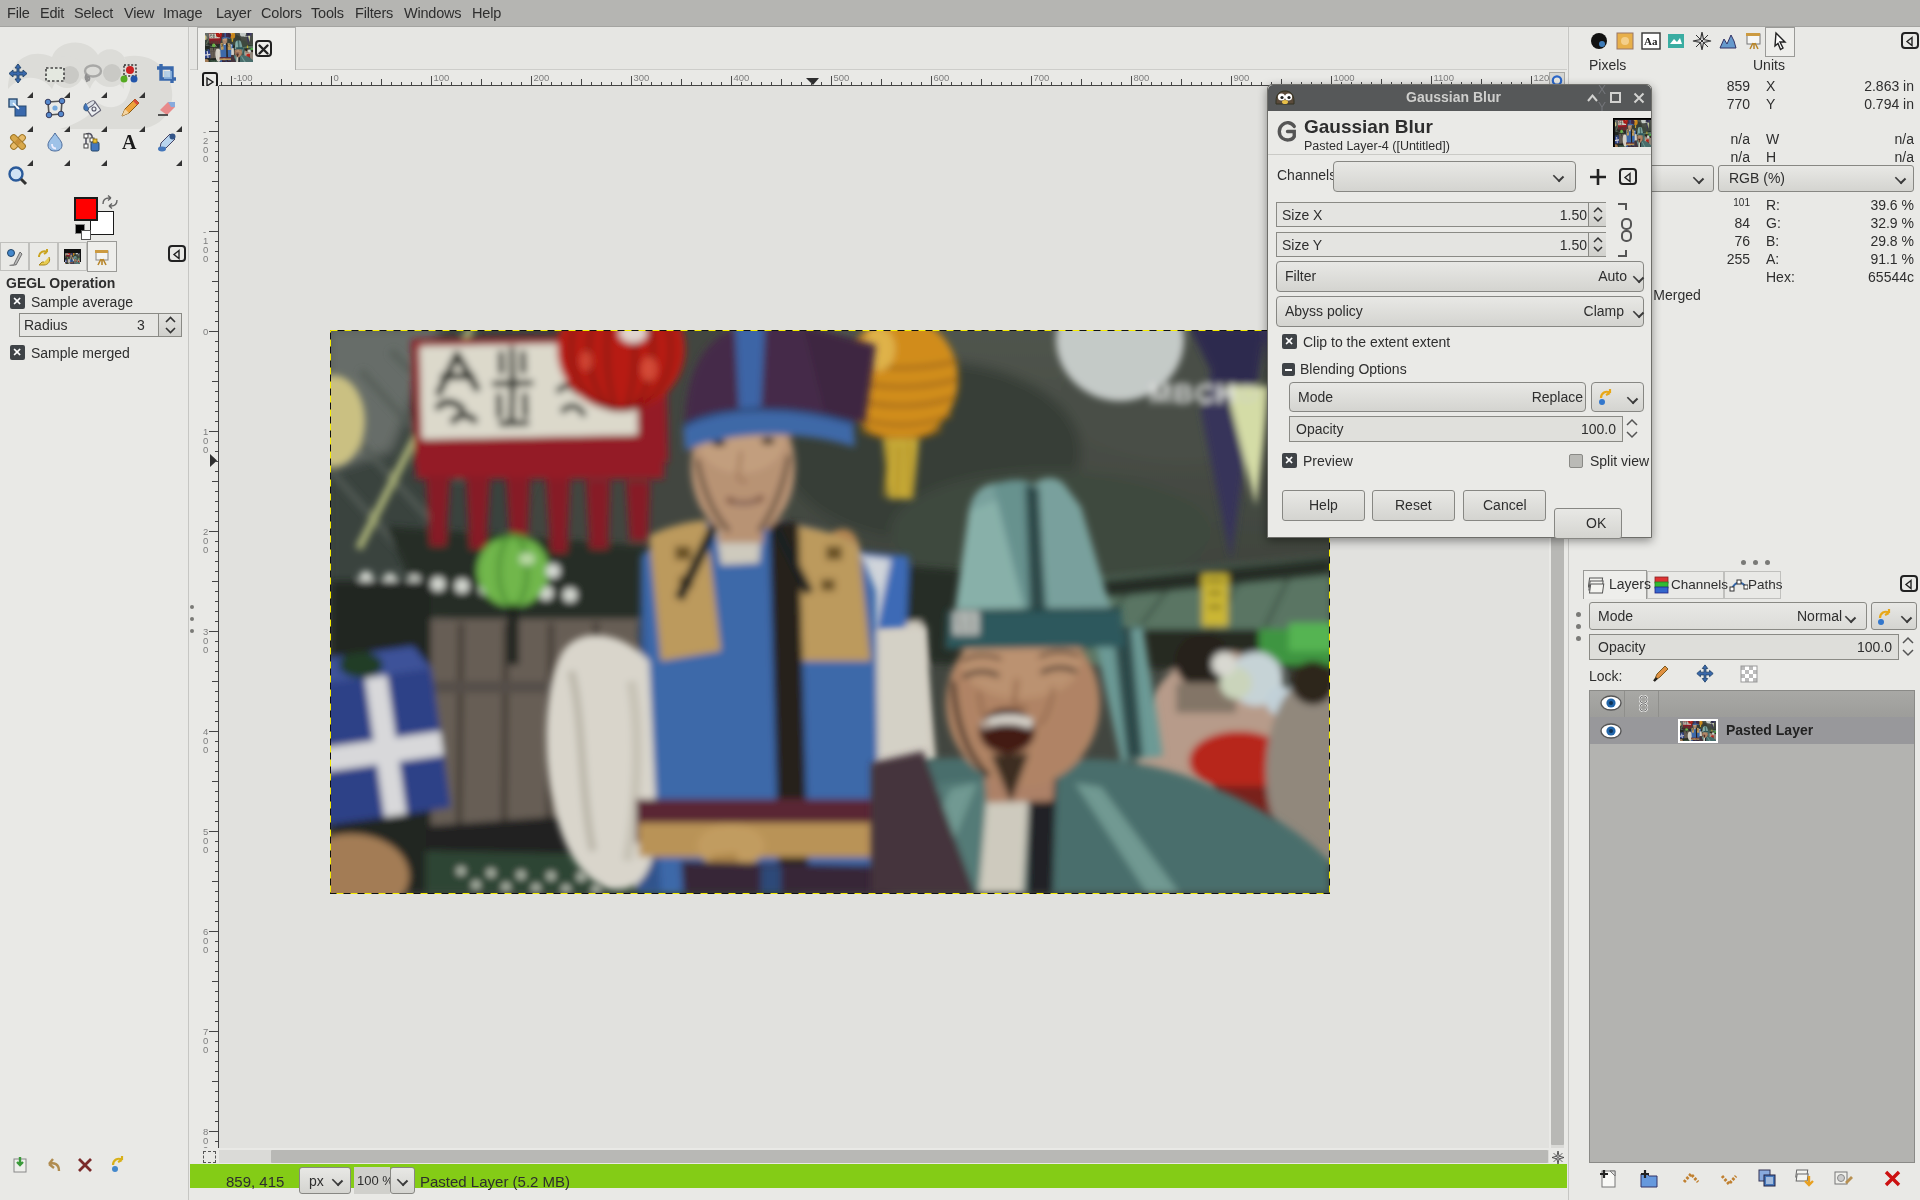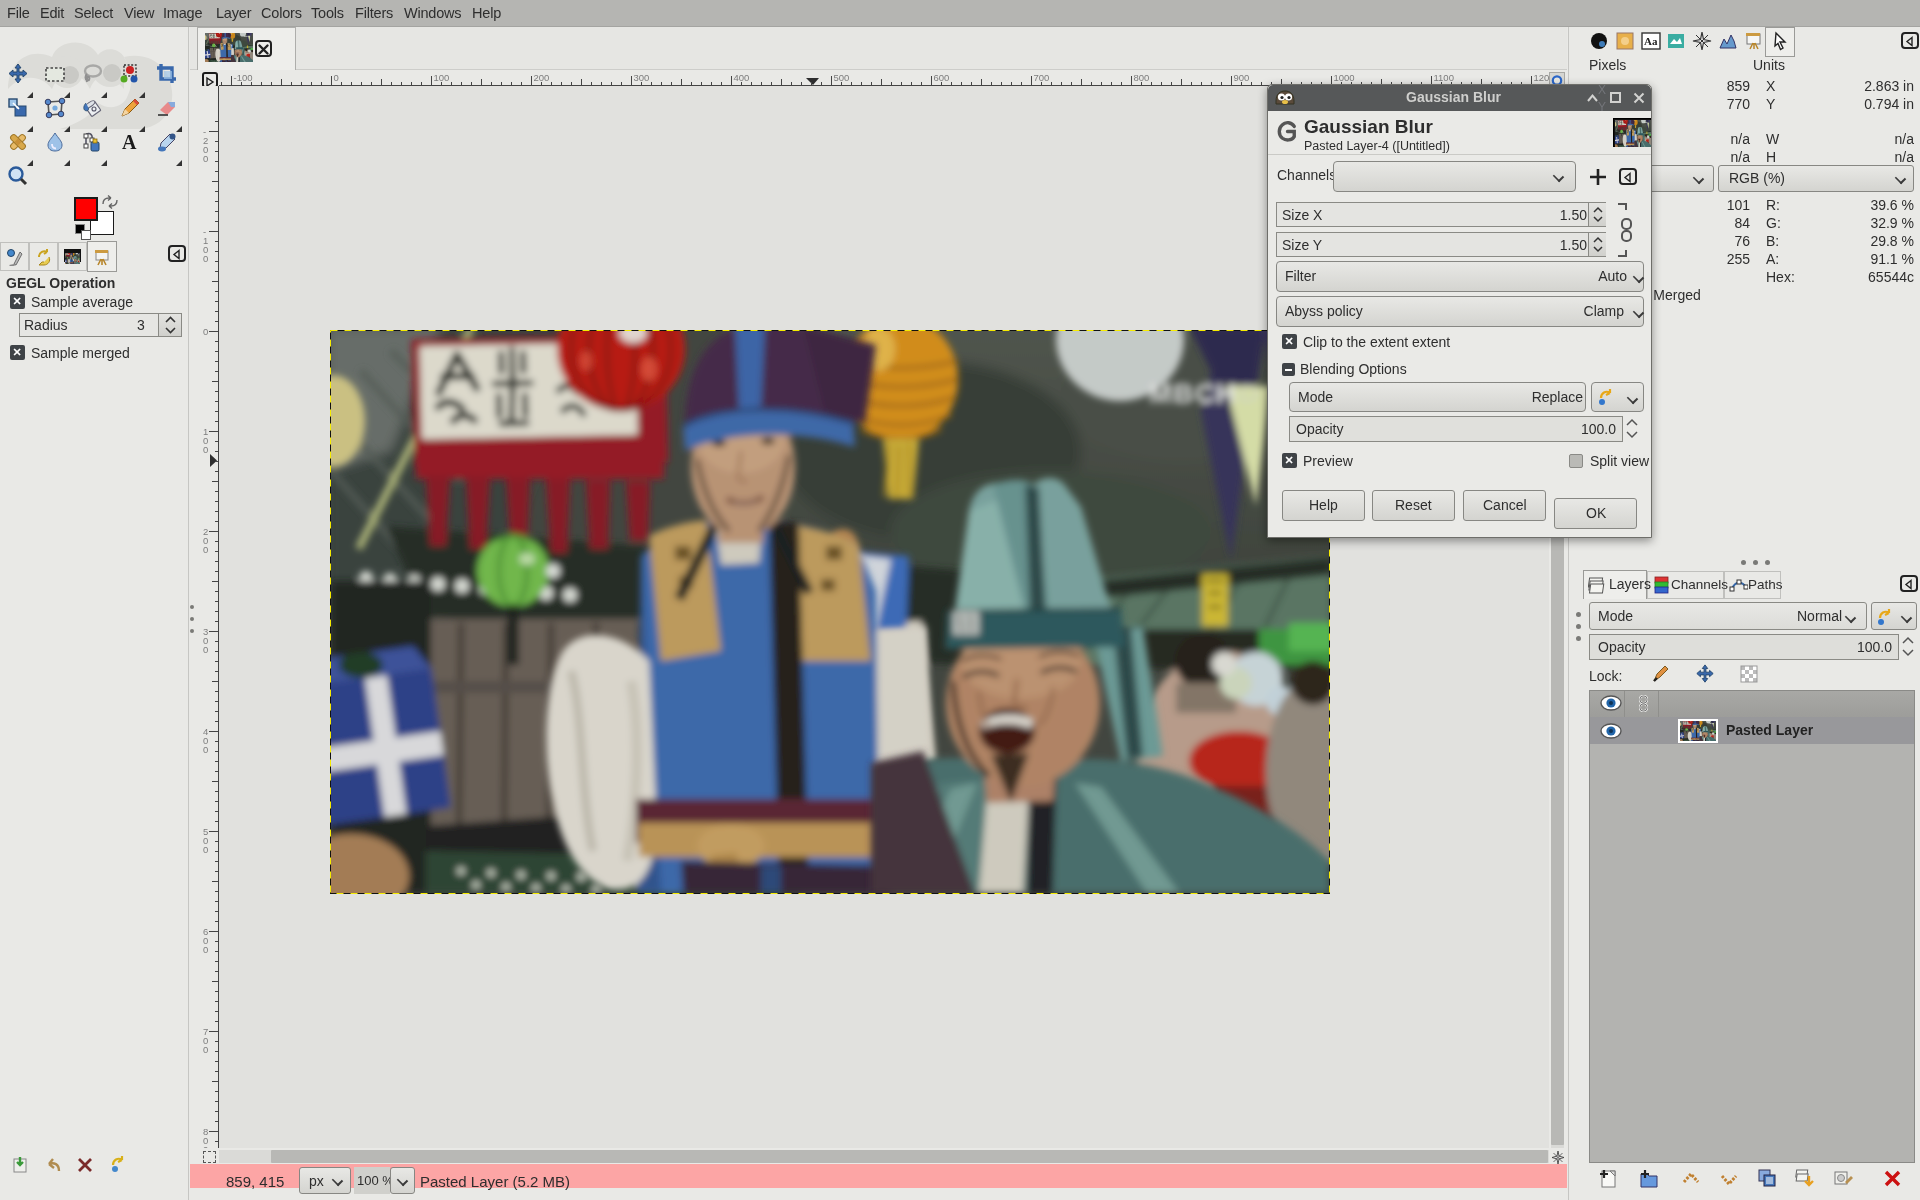--- a/index.html
+++ b/index.html
@@ -380,21 +380,21 @@
 
   <div class="abs" style="left:13px;top:1124px;width:13px;height:12px;border:1px dashed #555;background:#e9e9e6"></div>
 
   <div class="abs" style="left:1361px;top:1123px;width:14px;height:13px">
     <svg width="14" height="13" viewBox="0 0 14 13">
         <path d="M7 0 L8 5 L13 6.5 L8 8 L7 13 L6 8 L1 6.5 L6 5 Z" fill="#ddd" stroke="#333" stroke-width="0.8"></path>
         <path d="M2.5 2 L11.5 11 M11.5 2 L2.5 11" stroke="#333" stroke-width="0.7"></path>
       </svg>
   </div>
 
-  <div class="abs" style="left:0;top:1137px;width:1377px;height:24px;background:#fca5a5">
+  <div class="abs" style="left:0;top:1137px;width:1377px;height:24px;background:#84cc16">
     <span class="txt" style="left:36px;top:9px">859, 415</span>
     <div class="btn" style="left:109px;top:3px;width:52px;height:27px"></div>
     <span class="txt" style="left:119px;top:9px;font-size:14px">px</span>
     <div class="chev" style="left:143px;top:12px"></div>
     <div class="abs" style="left:164px;top:3px;width:36px;height:27px;background:#d0d0cc"></div>
     <span class="txt" style="left:167px;top:9px;font-size:13px">100 %</span>
     <div class="btn" style="left:200px;top:3px;width:25px;height:27px"></div>
     <div class="chev" style="left:208px;top:12px"></div>
     <span class="txt" style="left:230px;top:9px">Pasted Layer (5.2 MB)</span>
   </div>
@@ -664,21 +664,21 @@
   <div class="txt rt" style="left:100px;top:122px;width:81px;font-size:14px">n/a</div>
   <span class="txt" style="left:197px;top:122px;font-size:14px">H</span>
   <div class="txt rt" style="left:245px;top:122px;width:100px;font-size:14px">n/a</div>
 
   <div class="btn" style="left:20px;top:138px;width:125px;height:27px"></div>
   <div class="chev" style="left:125px;top:147px"></div>
   <div class="btn" style="left:149px;top:138px;width:196px;height:27px"></div>
   <span class="txt" style="left:160px;top:143px;font-size:14px">RGB (%)</span>
   <div class="chev" style="left:327px;top:147px"></div>
 
-  <div class="txt rt" style="left:100px;top:170px;width:81px;font-size:14px">101</div>
+  <div class="txt rt" style="left:100px;top:170px;width:81px;font-size:10px">101</div>
   <span class="txt" style="left:197px;top:170px;font-size:14px">R:</span>
   <div class="txt rt" style="left:245px;top:170px;width:100px;font-size:14px">39.6 %</div>
   <div class="txt rt" style="left:100px;top:188px;width:81px;font-size:14px">84</div>
   <span class="txt" style="left:197px;top:188px;font-size:14px">G:</span>
   <div class="txt rt" style="left:245px;top:188px;width:100px;font-size:14px">32.9 %</div>
   <div class="txt rt" style="left:100px;top:206px;width:81px;font-size:14px">76</div>
   <span class="txt" style="left:197px;top:206px;font-size:14px">B:</span>
   <div class="txt rt" style="left:245px;top:206px;width:100px;font-size:14px">29.8 %</div>
   <div class="txt rt" style="left:100px;top:224px;width:81px;font-size:14px">255</div>
   <span class="txt" style="left:197px;top:224px;font-size:14px">A:</span>
@@ -988,21 +988,21 @@
 
   <div class="btn" style="left:14px;top:405px;width:83px;height:31px">
       <span class="txt" style="left:26px;top:6px;font-size:14px">Help</span>
     </div>
   <div class="btn" style="left:104px;top:405px;width:83px;height:31px">
       <span class="txt" style="left:22px;top:6px;font-size:14px">Reset</span>
     </div>
   <div class="btn" style="left:195px;top:405px;width:83px;height:31px">
       <span class="txt" style="left:19px;top:6px;font-size:14px">Cancel</span>
     </div>
-  <div class="btn" style="left:286px;top:413px;width:83px;height:31px">
+  <div class="btn" style="left:286px;top:423px;width:68px;height:31px">
       <span class="txt" style="left:31px;top:6px;font-size:14px">OK</span>
     </div>
 </div>
 
 <svg width="0" height="0" style="position:absolute">
 <defs>
 <symbol id="photo" viewBox="0 0 998 562" preserveAspectRatio="none">
 <defs>
 <filter id="b3" x="-5%" y="-5%" width="110%" height="110%">
             <feGaussianBlur stdDeviation="3.5"></feGaussianBlur>

